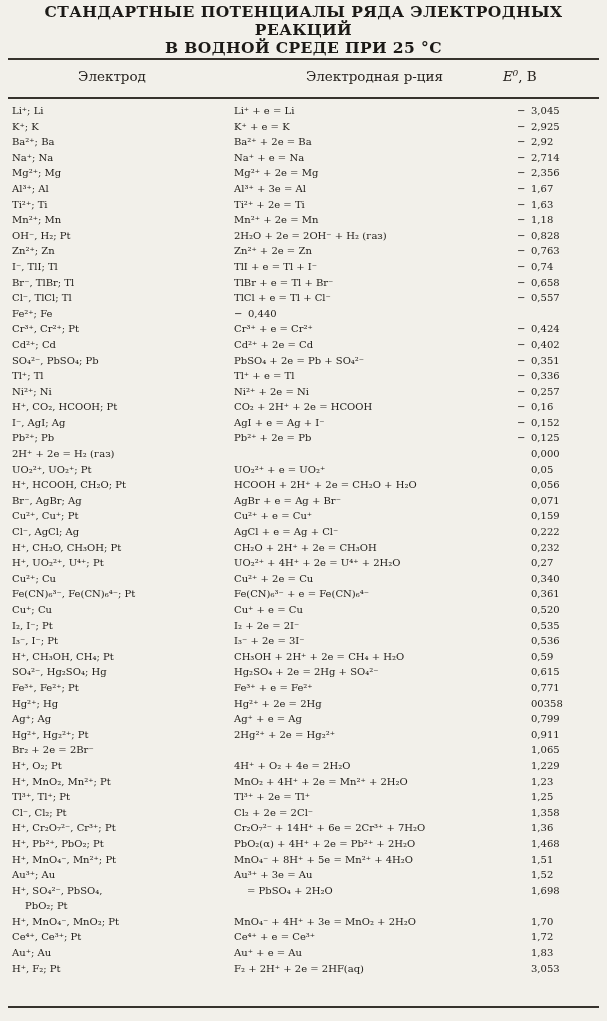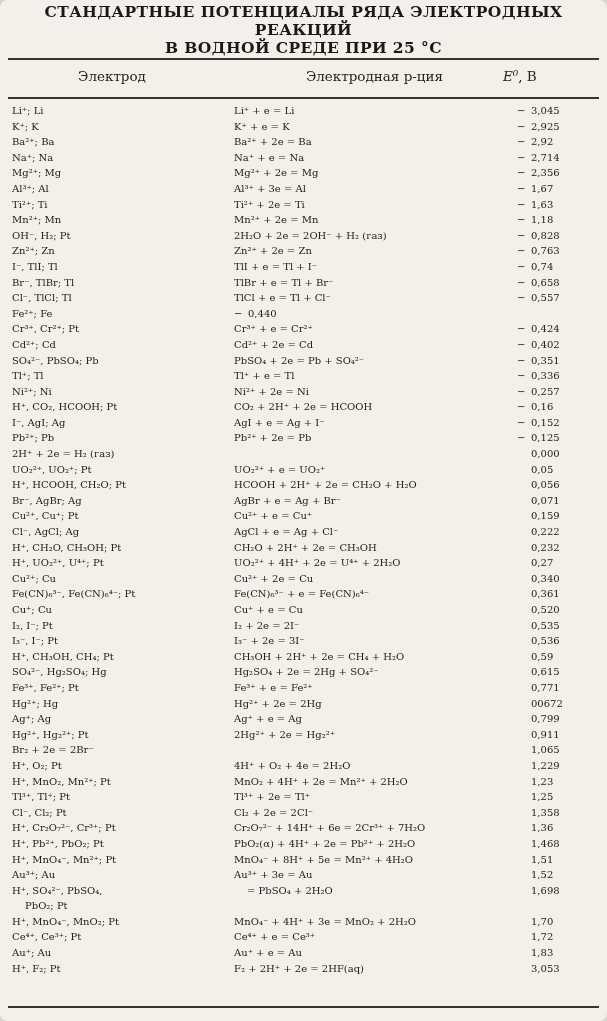--- a/index.html
+++ b/index.html
@@ -4,21 +4,20 @@
 <style>
   html,body{margin:0;padding:0;background:#d8d5cf;}
   .page{
     position:relative;
     width:607px;height:1021px;
     margin:0 auto;
     background:#f2f0ea;
     color:#201d1a;
     font-family:"DejaVu Serif","Liberation Serif",serif;
     overflow:hidden;
-    border-radius:8px;
   }
   .title{
     position:absolute;top:3px;left:0;right:0;
     text-align:center;font-weight:bold;
     font-size:15.5px;line-height:18px;letter-spacing:0.4px;
     color:#1b1916;
   }
   .rule{position:absolute;left:8px;right:8px;background:#37332d;}
   .rule-top{top:58px;height:2px;}
   .rule-mid{top:97px;height:2px;}
@@ -474,21 +473,21 @@
         </div>
       </div>
       <div class="row">
         <div class="cell el">
           <div class="ln">Hg²⁺; Hg</div>
         </div>
         <div class="cell rx">
           <div class="ln">Hg²⁺ + 2e = 2Hg</div>
         </div>
         <div class="cell v">
-          <div class="ln"><span class="sign"></span><span>00672</span></div>
+          <div class="ln"><span class="sign"></span><span>00358</span></div>
         </div>
       </div>
       <div class="row">
         <div class="cell el">
           <div class="ln">Ag⁺; Ag</div>
         </div>
         <div class="cell rx">
           <div class="ln">Ag⁺ + e = Ag</div>
         </div>
         <div class="cell v">

